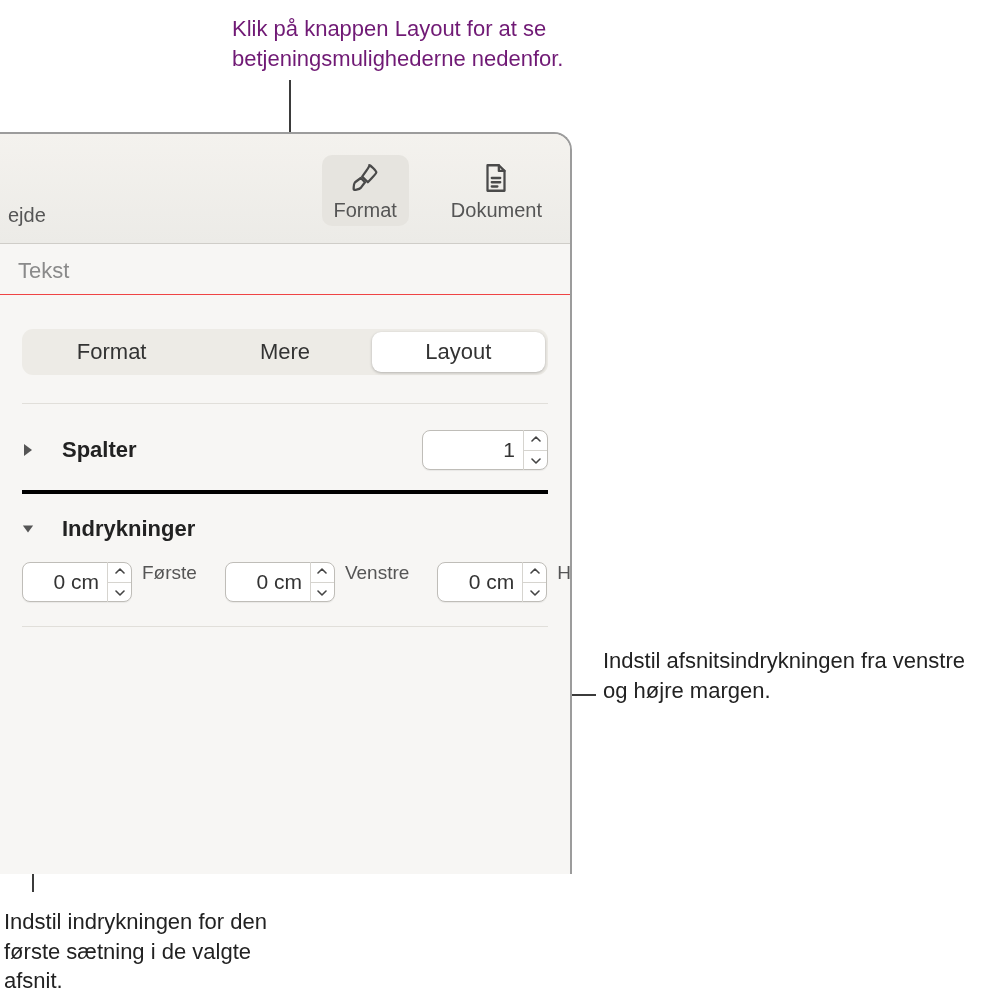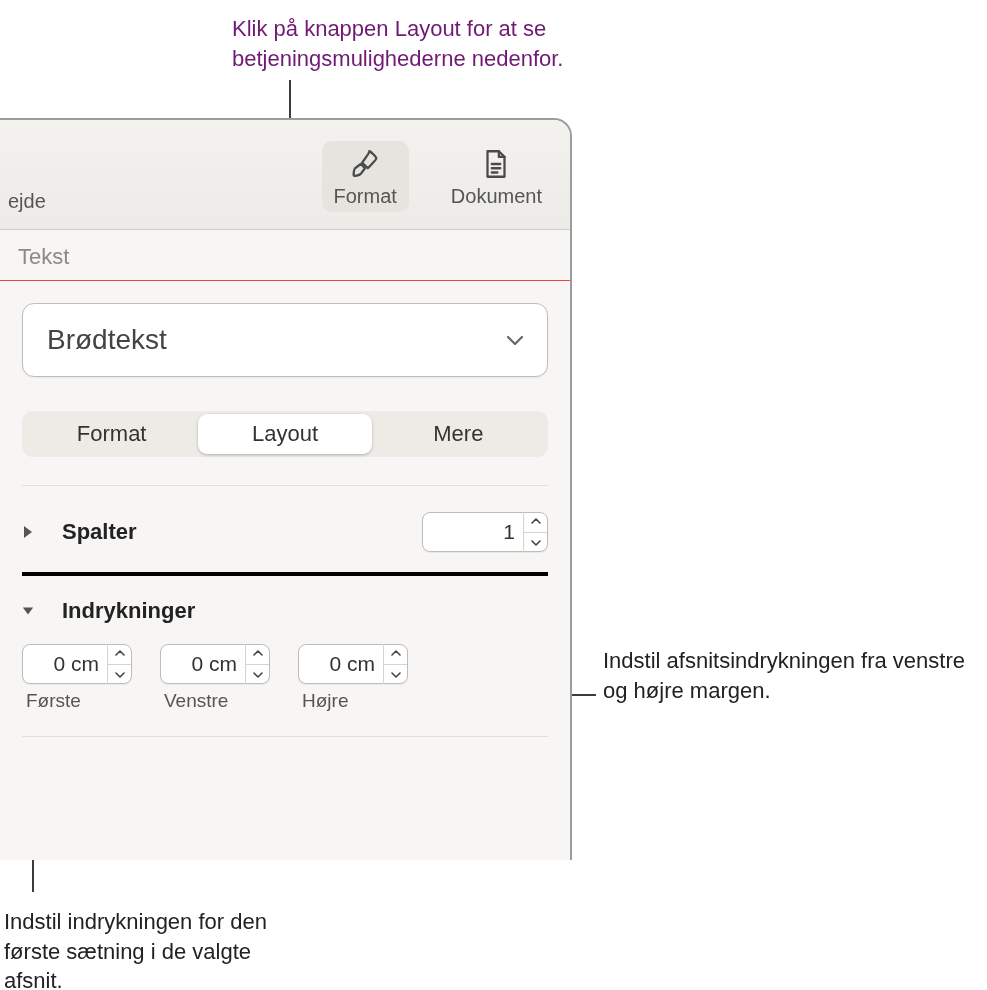--- a/index.html
+++ b/index.html
@@ -50,21 +50,21 @@
   .r-h1 { left:228px; top:706px; height:2px; width:318px; } 
   .r-v1 { left:228px; top:706px; width:2px; height:20px; }
   .r-v2 { left:544px; top:706px; width:2px; height:20px; }
   .r-vm { left:386px; top:694px; width:2px; height:12px; }  
   .r-h2 { left:386px; top:694px; height:2px; width:205px; } 
   .r-ext { left:576px; top:694px; height:2px; width:20px; } 
 
   .panel {
     position: absolute;
     left: 0;
-    top: 118px;
+    top: 132px;
     width: 572px;
     height: 742px;
     border: 2px solid #9c9c9c;
     border-left: none;
     border-bottom: none;
     border-radius: 0 18px 0 0;
     background: #f7f6f4;
     overflow: hidden;
   }
   .toolbar {
@@ -204,21 +204,20 @@
     border-top:4px solid #000000;
     padding-top:22px;
   }
   .indent-grid {
     margin-top: 20px;
     display:flex;
     gap: 28px;
   }
   .indent-col {
     display:flex;
-    flex-direction:column;
     gap:6px;
   }
   .indent-col .lab {
     font-size:19px;
     color:#555;
     padding-left:4px;
   }
 
   .sep-after-indent {
     margin: 24px 22px 0;
@@ -260,31 +259,25 @@
           <path d="M14 3v4h4"></path>
           <path d="M9 12h6M9 15h6M9 18h4"></path>
         </svg>
         <span>Dokument</span>
       </div>
     </div>
   </div>
 
   <div class="section-label">Tekst</div>
 
-  <div class="style-select">
-    <span>Brødtekst</span>
-    <svg class="chev-down-svg" viewBox="0 0 20 14" fill="none" stroke="#666" stroke-width="2.2" stroke-linecap="round" stroke-linejoin="round">
-      <polyline points="3,4 10,11 17,4"></polyline>
-    </svg>
-  </div>
 
   <div class="tabbar">
     <div class="tab">Format</div>
+    <div class="tab">Mere</div>
     <div class="tab active">Layout</div>
-    <div class="tab">Mere</div>
   </div>
 
   <div style="height:18px"></div>
 
   <div class="row" style="border-top:1px solid #e1dfda; margin-top:10px;">
     <div class="row-label">
       <svg class="disc-icon" viewBox="0 0 12 14" fill="#555">
         <polygon points="2,1 10,7 2,13"></polygon>
       </svg>
       <span>Spalter</span>

